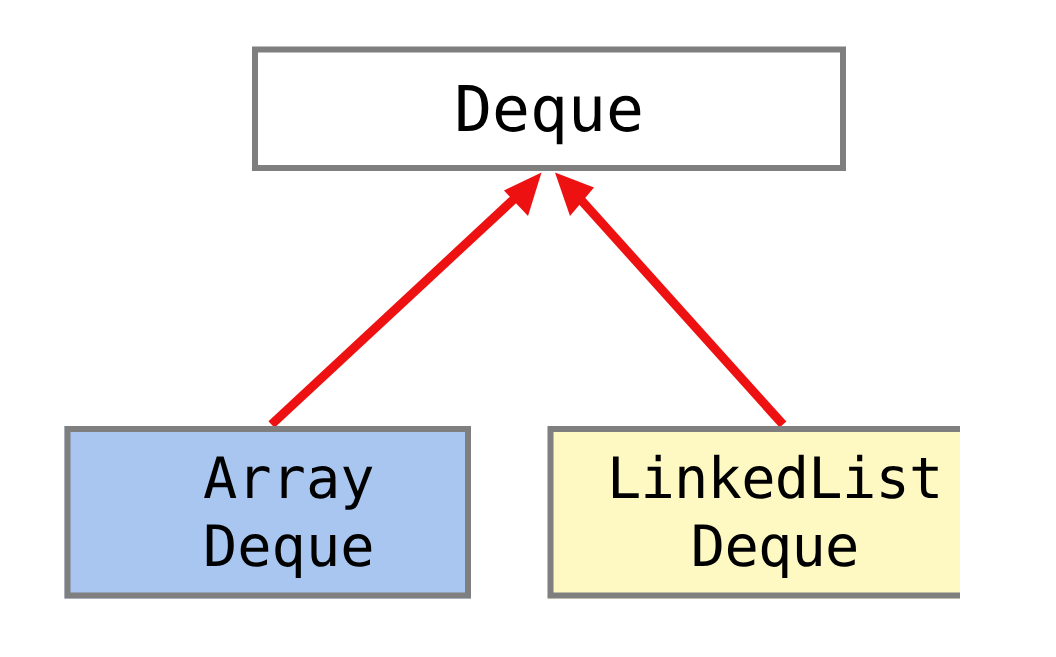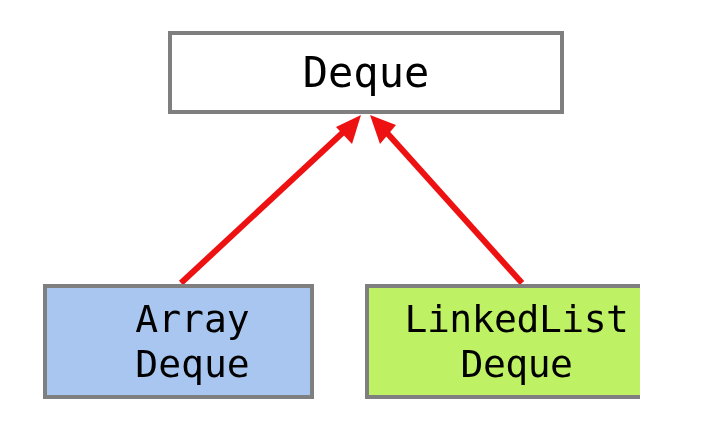--- a/index.html
+++ b/index.html
@@ -53,21 +53,21 @@
     height: 115px;
     background: #a8c6f0;
     font-size: 38px;
     padding-left: 28px;
   }
   #node-linkedlist-deque {
     left: 365px;
     top: 284px;
     width: 303px;
     height: 115px;
-    background: #bef264;
+    background: #fef9c3;
     font-size: 38px;
   }
   .node-line {
     display: block;
     white-space: pre;
   }
   #node-linkedlist-deque .node-line {
     letter-spacing: -0.5px;
   }
 </style>

